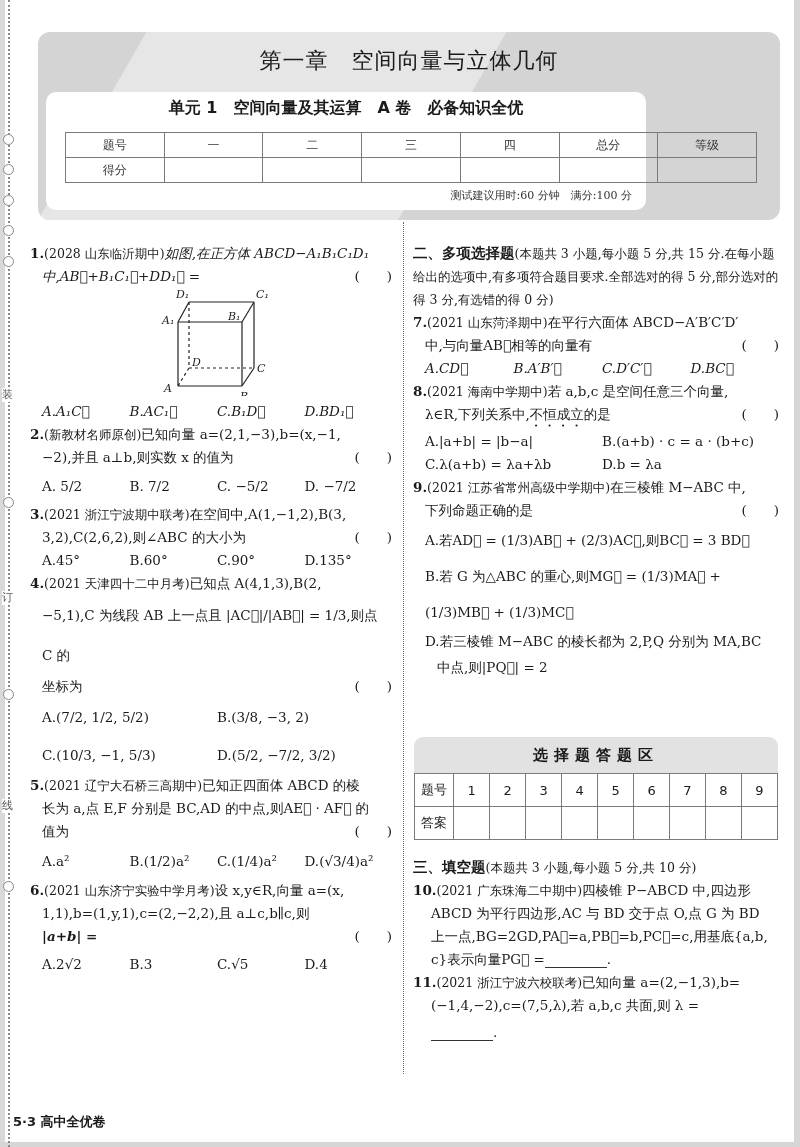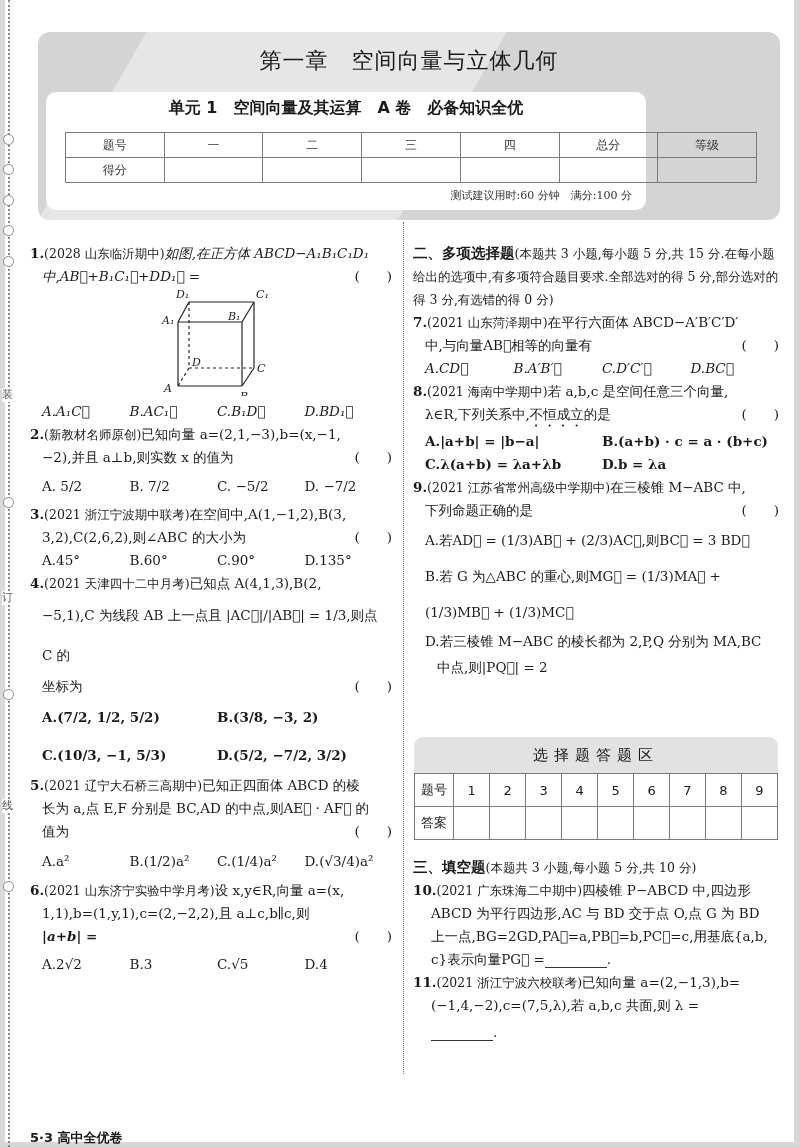--- a/index.html
+++ b/index.html
@@ -72,47 +72,47 @@
   .sec-note { font-size:12.5px; }
   .q { position:relative; }
   .q-num { font-weight:bold; }
   .q-src { font-size:12.5px; }
   .ind { padding-left:12px; }
   .paren { position:absolute; right:0; }
   .line { position:relative; }
   .opts { display:flex; padding-left:12px; }
   .opts .opt { flex:0 0 25%; }
   .opts2 { display:flex; flex-wrap:wrap; padding-left:12px; }
-  .opts2 .opt { flex:0 0 50%;font-weight:bold; }
+  .opts2 .opt { flex:0 0 50%; }
   .vec { font-style:italic; }
   .it { font-style:italic; }
   .bd { font-weight:bold; font-style:italic; }
   .emph { text-emphasis:dot; -webkit-text-emphasis:dot; text-emphasis-position:under; -webkit-text-emphasis-position:under; }
   .blank { display:inline-block; width:62px; border-bottom:1px solid #333; height:14px; vertical-align:middle; }
 
   
   .cube-wrap { position:relative; height:112px; }
   .cube-svg { position:absolute; left:126px; top:0; }
 
   
   .ans-box {
     position:absolute; left:414px; top:737px; width:364px; height:96px;
   }
   .ans-title {
     height:36px; background:#e2e2e2; border-radius:9px 9px 0 0;
     text-align:center; line-height:36px; font-family:"DejaVu Sans", sans-serif;
-    font-weight:normal; font-size:15px; letter-spacing:6px;
+    font-weight:bold; font-size:15px; letter-spacing:6px;
   }
   .ans-table { border-collapse:collapse; width:364px; font-family:"DejaVu Sans", sans-serif; font-size:13px; }
   .ans-table td { border:1px solid #7a7a7a; height:30px; text-align:center; width:35px; }
   .ans-table td.lbl { width:38px; }
 
   .footer {
-    position:absolute; left:30px; top:1113px; font-family:"DejaVu Sans", sans-serif;
-    font-weight:bold; font-size:13px;margin-top:16px;
+    position:absolute; left:13px; top:1113px; font-family:"DejaVu Sans", sans-serif;
+    font-weight:bold; font-size:13px;
   }
 </style>
 </head>
 <body>
 
 <div class="frame-left"></div>
 <div class="frame-right"></div>
 <div class="frame-bottom"></div>
 
 <div class="binding"></div>

